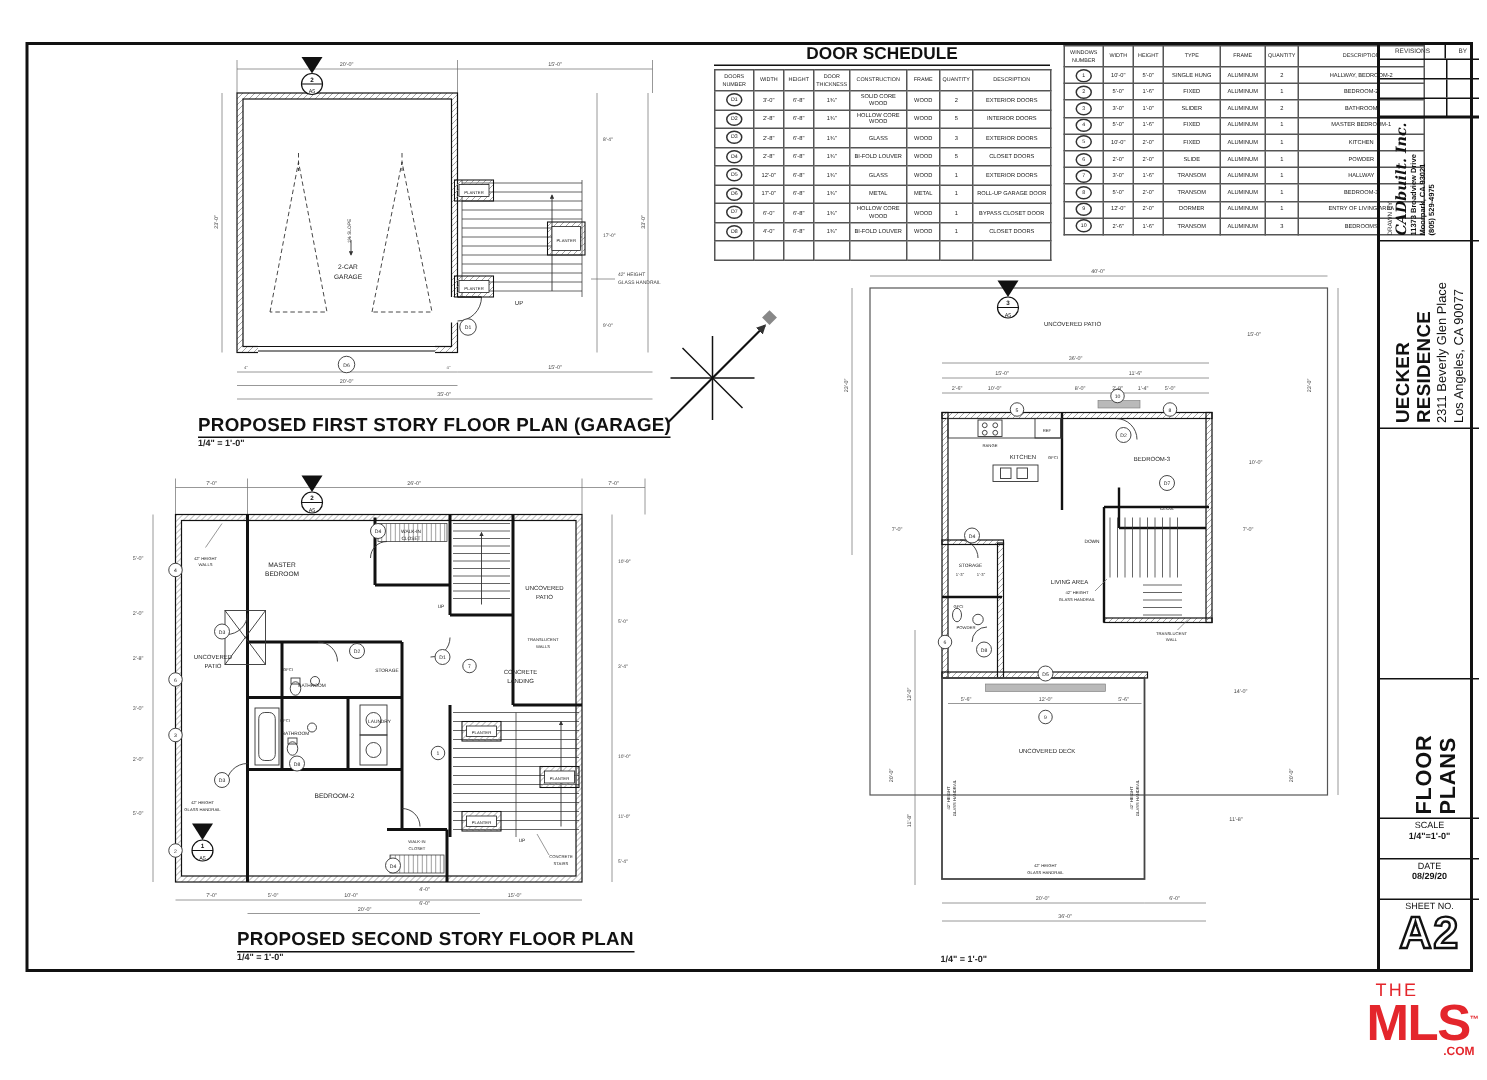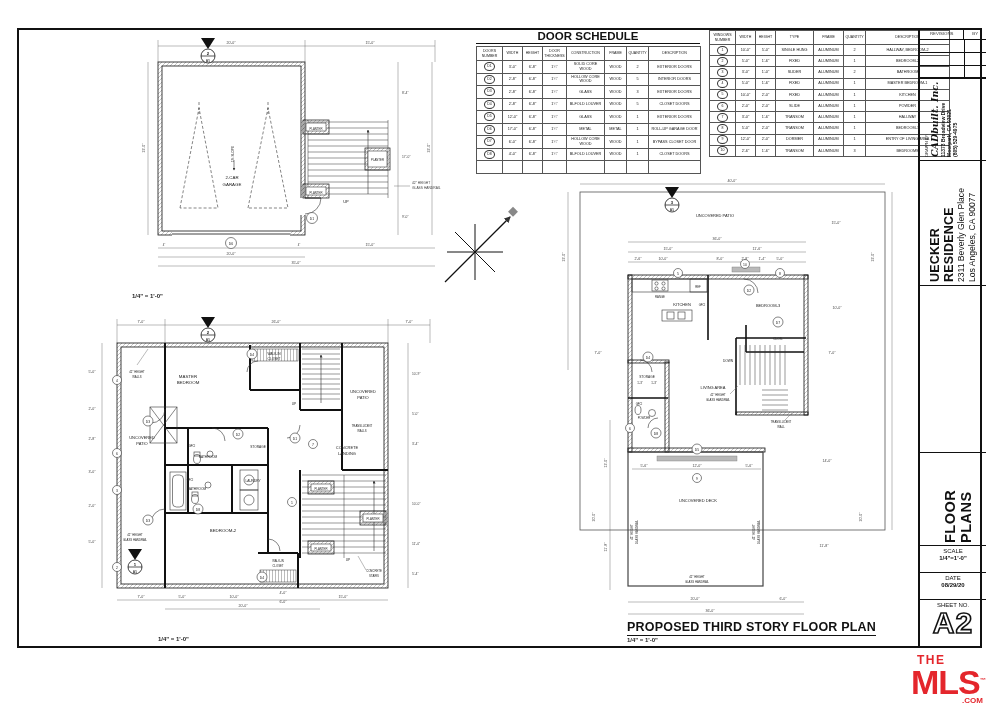--- a/index.html
+++ b/index.html
@@ -76,21 +76,21 @@
   #a2{font-size:30px;font-weight:800;text-align:center;line-height:30px;
       color:#fff;-webkit-text-stroke:1.6px #111;letter-spacing:1px;}
   .drawn-label{font-size:4.2px;color:#333;}
   .company{font-size:9.5px;font-style:italic;font-family:"DejaVu Serif", serif;font-weight:bold;}
   .addr{font-size:5px;font-weight:bold;color:#111;line-height:1.2;}
   .proj-name{font-size:12.5px;font-weight:800;letter-spacing:.2px;}
   .proj-addr{font-size:8.6px;line-height:1.25;}
   #fp-text{font-size:14.5px;font-weight:bold;letter-spacing:.5px;}
   
   #mls{position:absolute;left:903px;top:655px;width:86px;height:62px;}
-  #mls .the{font-size:12px;font-weight:700;letter-spacing:1.5px;line-height:10px;margin-left:14px;}
+  #mls .the{font-size:12px;font-weight:400;letter-spacing:1.5px;line-height:10px;margin-left:14px;}
   #mls .mls{font-size:34px;font-weight:800;letter-spacing:-1px;line-height:30px;margin-left:8px;}
   #mls .tm{font-size:6px;vertical-align:super;}
   #mls .com{font-size:8px;font-weight:800;text-align:right;margin-right:6px;line-height:7px;}
 </style>
 </head>
 <body>
 
 <div id="page">
 
   <svg width="0" height="0" style="position:absolute">
@@ -478,20 +478,21 @@
     </g>
 
     <g>
       <polygon class="sec-tri" points="141,2 155,2 148,13"></polygon>
       <circle class="sec-circ" cx="148" cy="20" r="7"></circle>
       <line x1="141" y1="20" x2="155" y2="20" stroke="#111" stroke-width="0.7"></line>
       <text class="sec-n" x="148" y="18.5">2</text>
       <text class="sec-s" x="148" y="26">A5</text>
     </g>
   </svg>
+  <div class="plan-title" style="left:132px;top:276px">PROPOSED FIRST STORY FLOOR PLAN (GARAGE)</div>
   <div class="plan-scale" style="left:132px;top:293px">1/4" = 1'-0"</div>
 
   <svg class="plan-svg" style="left:40px;top:313px" width="440" height="302" viewBox="0 0 440 302">
 
     <line class="dim" x1="77" y1="12" x2="125" y2="12"></line>
       <line class="dim" x1="125" y1="12" x2="348" y2="12"></line>
       <line class="dim" x1="348" y1="12" x2="390" y2="12"></line>
     <line class="dim" x1="77" y1="6" x2="77" y2="30"></line>
       <line class="dim" x1="125" y1="6" x2="125" y2="30"></line>
       <line class="dim" x1="348" y1="6" x2="348" y2="30"></line>
@@ -731,20 +732,21 @@
       <text class="sec-s" x="168" y="28">A5</text>
     </g>
     <g>
       <polygon class="sec-tri" points="88,236 102,236 95,247"></polygon>
       <circle class="sec-circ" cx="95" cy="254" r="7"></circle>
       <line x1="88" y1="254" x2="102" y2="254" stroke="#111" stroke-width="0.7"></line>
       <text class="sec-n" x="95" y="252.5">1</text>
       <text class="sec-s" x="95" y="260">A5</text>
     </g>
   </svg>
+  <div class="plan-title" style="left:158px;top:619px">PROPOSED SECOND STORY FLOOR PLAN</div>
   <div class="plan-scale" style="left:158px;top:636px">1/4" = 1'-0"</div>
 
   <svg class="plan-svg" style="left:540px;top:170px" width="380" height="478" viewBox="0 0 380 478">
 
     <line class="dim" x1="40" y1="14" x2="345" y2="14"></line>
     <text class="dimt" x="192" y="12">40'-0"</text>
     <line class="dim" x1="88" y1="72" x2="266" y2="72"></line>
     <text class="dimt" x="177" y="70">36'-0"</text>
     <line class="dim" x1="88" y1="82" x2="266" y2="82"></line>
     <text class="dimt" x="128" y="80">15'-0"</text>
@@ -921,21 +923,20 @@
       </g>
 
     <g>
       <polygon class="sec-tri" points="125,17 139,17 132,28"></polygon>
       <circle class="sec-circ" cx="132" cy="35" r="7"></circle>
       <line x1="125" y1="35" x2="139" y2="35" stroke="#111" stroke-width="0.7"></line>
       <text class="sec-n" x="132" y="33.5">3</text>
       <text class="sec-s" x="132" y="41">A5</text>
     </g>
   </svg>
-  <div class="plan-title" style="left:627px;top:620px">PROPOSED THIRD STORY FLOOR PLAN</div>
   <div class="plan-scale" style="left:627px;top:637px">1/4" = 1'-0"</div>
 
   <div id="title-block">
     <div class="tb-box" id="tb-rev">
       <div class="hdr">
         <div class="c1">REVISIONS</div>
         <div class="c2">BY</div>
       </div>
       <div class="row"></div>
       <div class="row"></div>

